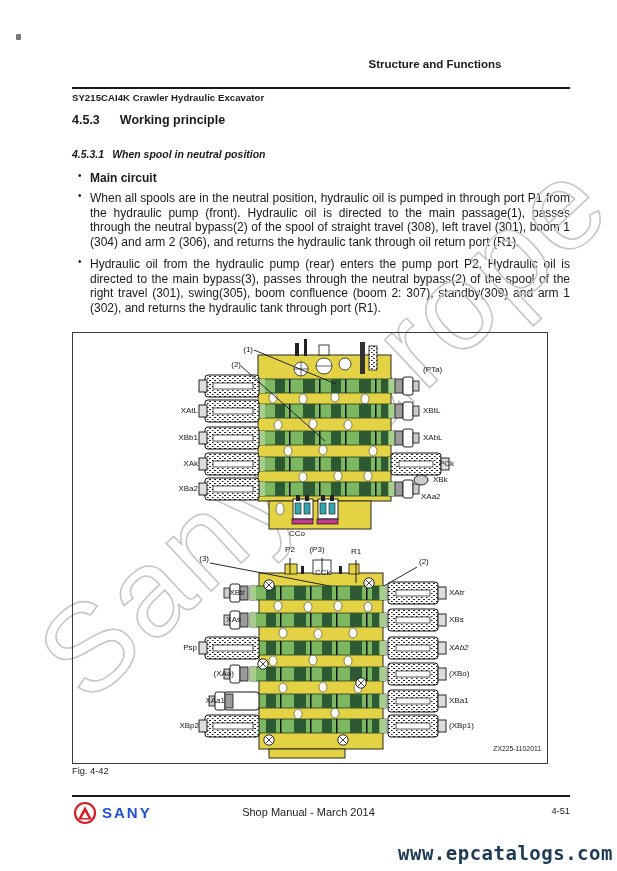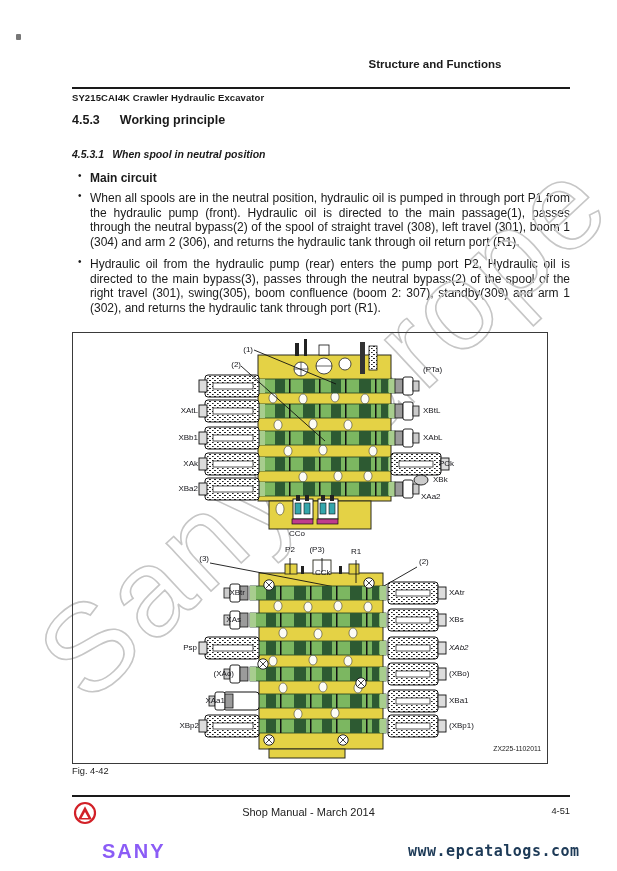--- a/index.html
+++ b/index.html
@@ -29,25 +29,25 @@
   #figure{left:72px;top:332px;width:474px;height:430px;border:1px solid #3a3a3a;background:transparent;}
   .lbl{position:absolute;font-size:8px;line-height:9px;color:#15151a;white-space:nowrap;}
   .r{text-align:right;}
   .c{text-align:center;}
   #figcode{font-size:6.8px;color:#222;}
   #figcap{left:72px;top:766px;font-size:9.3px;color:#222;}
   
   #ftr-rule{left:72px;top:795px;width:498px;height:1.5px;background:#1a1a1a;}
   #logo{left:72px;top:800px;width:130px;height:26px;}
   #logo svg{position:absolute;left:0;top:0;}
-  #logo .brand{position:absolute;left:30px;top:4px;font-size:20px;font-weight:bold;
-               letter-spacing:2px;color:#8b5cf6;margin-top:36px;}
+  #logo .brand{position:absolute;left:30px;top:4px;font-size:15px;font-weight:bold;
+               letter-spacing:2px;color:#1d4ed8;}
   #ftr-center{left:0;top:806px;width:617px;text-align:center;font-size:11px;color:#222;}
   #ftr-page{left:470px;top:806px;width:100px;text-align:right;font-size:9.3px;color:#222;}
-  #site{left:408px;top:842px;width:170px;text-align:left;font-size:15px;font-weight:bold;
+  #site{left:398px;top:842px;width:170px;text-align:left;font-size:19px;font-weight:bold;
         font-family:"DejaVu Sans Mono",monospace;color:#1d3a57;letter-spacing:.5px;text-decoration:none;}
   #speck{left:16px;top:34px;width:5px;height:6px;background:#555;opacity:.8;border-radius:1px;}
 </style>
 </head>
 <body>
 
 <div id="page">
 
   <div id="speck" class="abs"></div>
 

